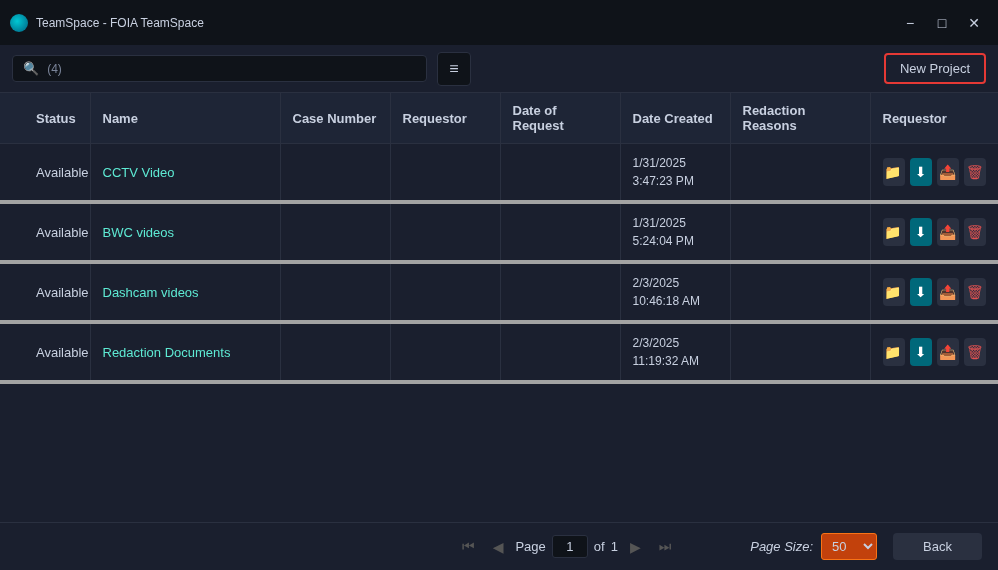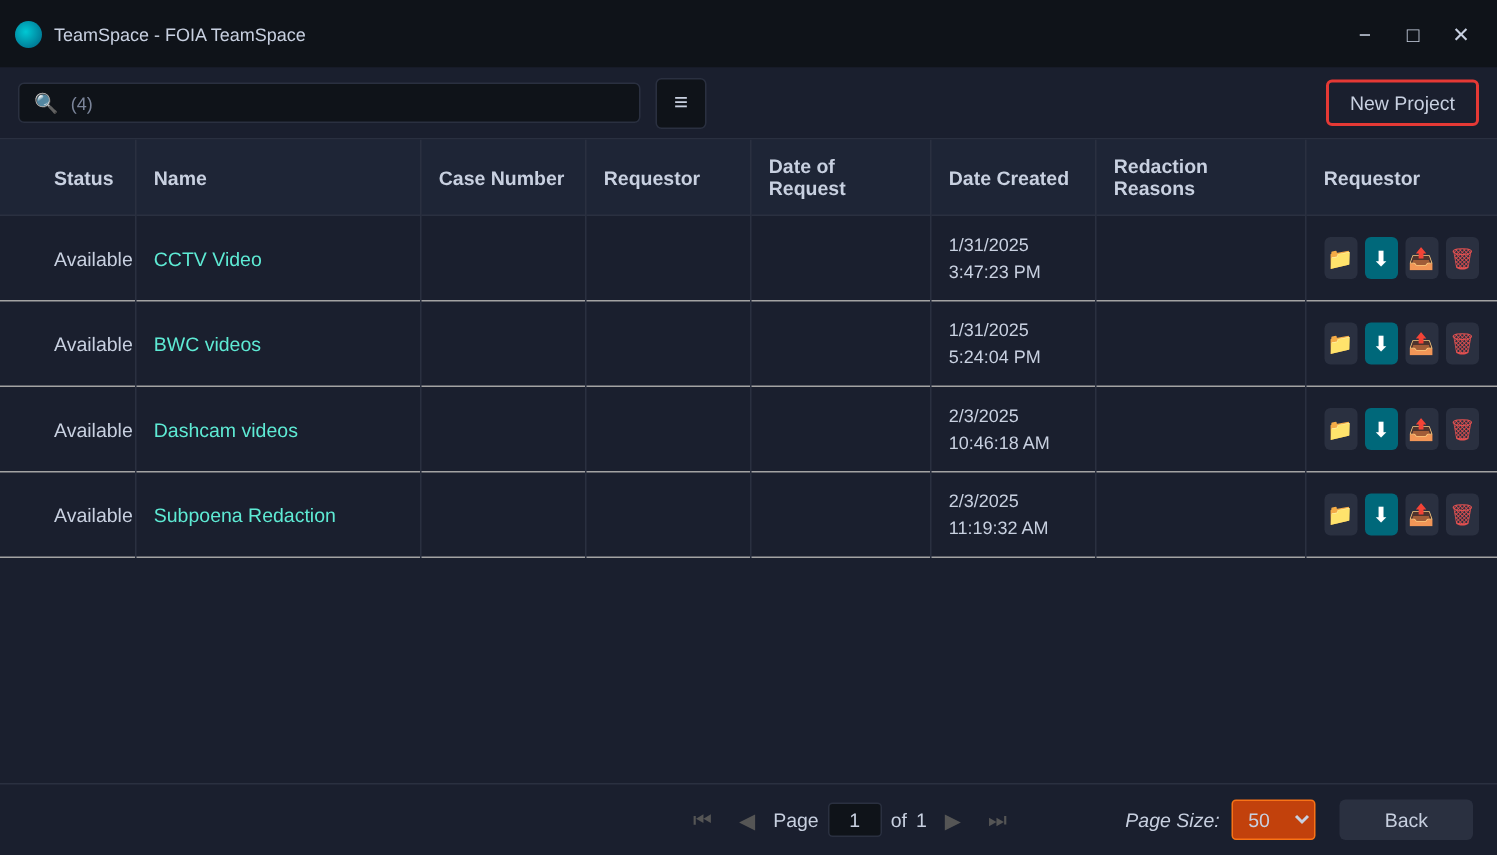--- a/index.html
+++ b/index.html
@@ -150,21 +150,21 @@
     .col-status { width: 90px; padding-left: 36px; }
     .col-name { width: 190px; }
     .col-case { width: 110px; }
     .col-requestor { width: 110px; }
     .col-datereq { width: 120px; }
     .col-datecreated { width: 110px; }
     .col-redaction { width: 140px; }
     .col-ops { width: 128px; }
 
     tbody tr {
-      border-bottom: 1px solid #a3a3a3;
+      border-bottom: 4px solid #a3a3a3;
     }
     tbody td {
       padding: 10px 12px;
       color: #c8d0e0;
       vertical-align: middle;
       border-right: 1px solid #2a3040;
     }
     tbody td:last-child { border-right: none; }
 
     .status-available {
@@ -385,21 +385,21 @@
           <button class="op-btn export" title="Export">📤</button>
           <button class="op-btn delete" title="Delete">🗑</button>
         </div>
       </td>
     </tr>
         <tr>
       <td class="col-status">
         <span class="status-available">Available</span>
       </td>
       <td class="col-name">
-        <a class="name-link" href="#">Subpoena Redaction</a>
+        <a class="name-link" href="#">Redaction Documents</a>
       </td>
       <td class="col-case"></td>
       <td class="col-requestor"></td>
       <td class="col-datereq"></td>
       <td class="col-datecreated date-cell">
         <div>2/3/2025</div>
         <div>11:19:32 AM</div>
       </td>
       <td class="col-redaction"></td>
       <td class="col-ops">

